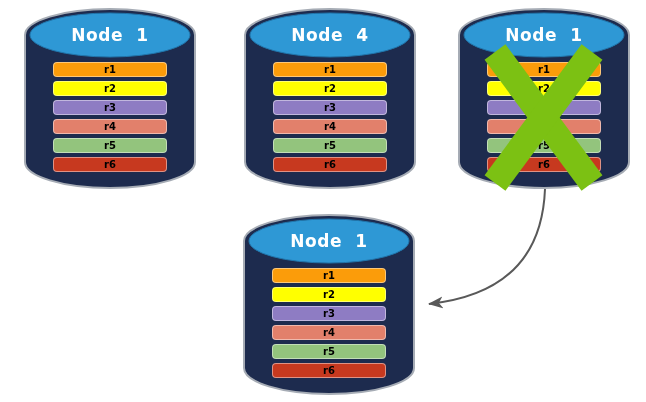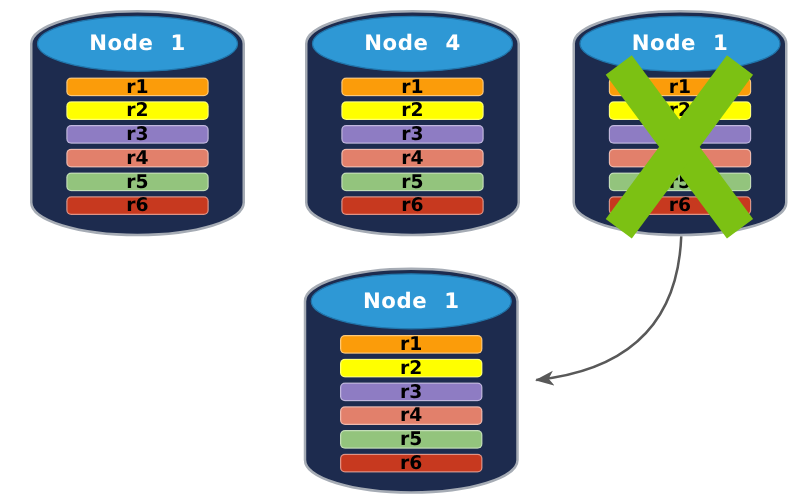--- a/index.html
+++ b/index.html
@@ -84,21 +84,21 @@
   }
   .row-bar{
     width:114px;
     height:15px;
     margin-bottom:4px;
     border-radius:4px;
     border:1px solid rgba(255,255,255,0.45);
     line-height:13px;
     text-align:center;
     color:var(--row-text);
-    font-size:15px;
+    font-size:10px;
     font-weight:bold;
   }
   .cross{
     position:absolute;
     left:0;top:0;
     width:176px;height:188px;
     pointer-events:none;
   }
   .cross line{
     stroke:var(--cross-color);

